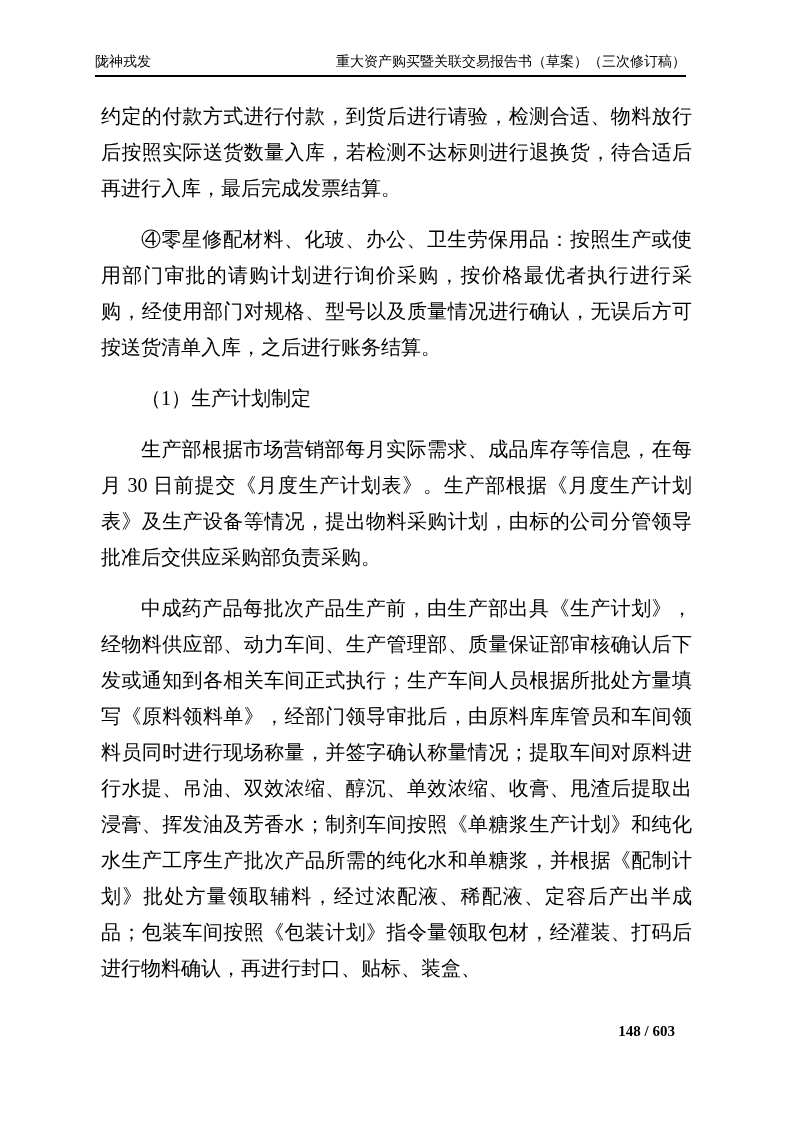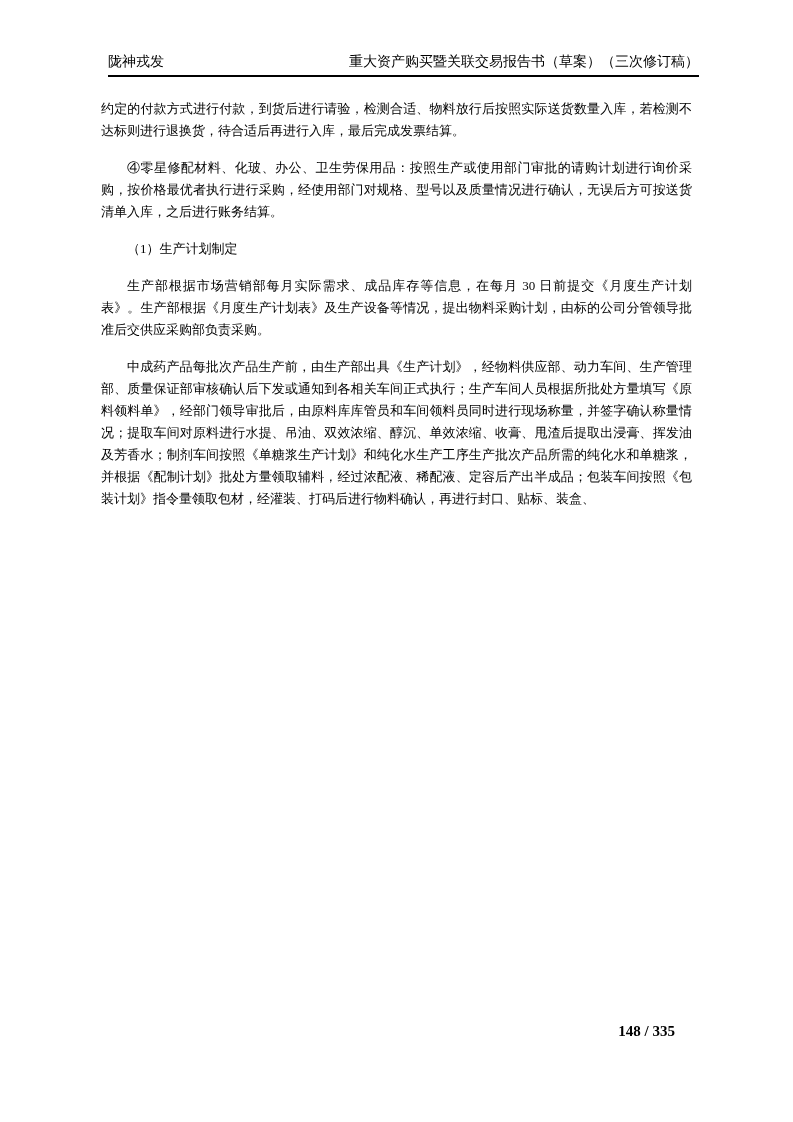--- a/index.html
+++ b/index.html
@@ -11,21 +11,21 @@
     position: relative;
     width: 793px;
     height: 1122px;
     background: #ffffff;
     overflow: hidden;
     font-family: "Liberation Serif", "DejaVu Serif", serif;
     color: #000000;
   }
   .header {
     position: absolute;
-    left: 108px;
+    left: 95px;
     top: 52px;
     width: 591px;
     display: flex;
     justify-content: space-between;
     align-items: flex-end;
     font-size: 14px;
     line-height: 20px;
     padding-bottom: 3px;
     border-bottom: 2px solid #000000;
   }
@@ -33,23 +33,23 @@
     position: absolute;
     left: 101px;
     top: 98px;
     width: 591px;
     font-size: 19.5px;
     text-align: justify;
     text-justify: inter-ideograph;
   }
   .para, .heading {
     margin: 0 0 15px 0;
-    line-height: 22px;
+    line-height: 36px;
     text-indent: 2em;
-    font-size: 13px;
+    font-size: 20px;
     font-weight: normal;
   }
   .para.no-indent {
     text-indent: 0;
   }
   .footer {
     position: absolute;
     top: 1022px;
     right: 118px;
     font-size: 15px;
@@ -68,15 +68,15 @@
   </div>
 
   <div class="content">
     <p class="para no-indent">约定的付款方式进行付款，到货后进行请验，检测合适、物料放行后按照实际送货数量入库，若检测不达标则进行退换货，待合适后再进行入库，最后完成发票结算。</p>
     <p class="para">④零星修配材料、化玻、办公、卫生劳保用品：按照生产或使用部门审批的请购计划进行询价采购，按价格最优者执行进行采购，经使用部门对规格、型号以及质量情况进行确认，无误后方可按送货清单入库，之后进行账务结算。</p>
     <h3 class="heading">（1）生产计划制定</h3>
     <p class="para">生产部根据市场营销部每月实际需求、成品库存等信息，在每月 30 日前提交《月度生产计划表》。生产部根据《月度生产计划表》及生产设备等情况，提出物料采购计划，由标的公司分管领导批准后交供应采购部负责采购。</p>
     <p class="para">中成药产品每批次产品生产前，由生产部出具《生产计划》，经物料供应部、动力车间、生产管理部、质量保证部审核确认后下发或通知到各相关车间正式执行；生产车间人员根据所批处方量填写《原料领料单》，经部门领导审批后，由原料库库管员和车间领料员同时进行现场称量，并签字确认称量情况；提取车间对原料进行水提、吊油、双效浓缩、醇沉、单效浓缩、收膏、甩渣后提取出浸膏、挥发油及芳香水；制剂车间按照《单糖浆生产计划》和纯化水生产工序生产批次产品所需的纯化水和单糖浆，并根据《配制计划》批处方量领取辅料，经过浓配液、稀配液、定容后产出半成品；包装车间按照《包装计划》指令量领取包材，经灌装、打码后进行物料确认，再进行封口、贴标、装盒、</p>
   </div>
 
-  <div class="footer">148 / 335</div>
+  <div class="footer">148 / 603</div>
 
 </div>
 
 </body></html>

